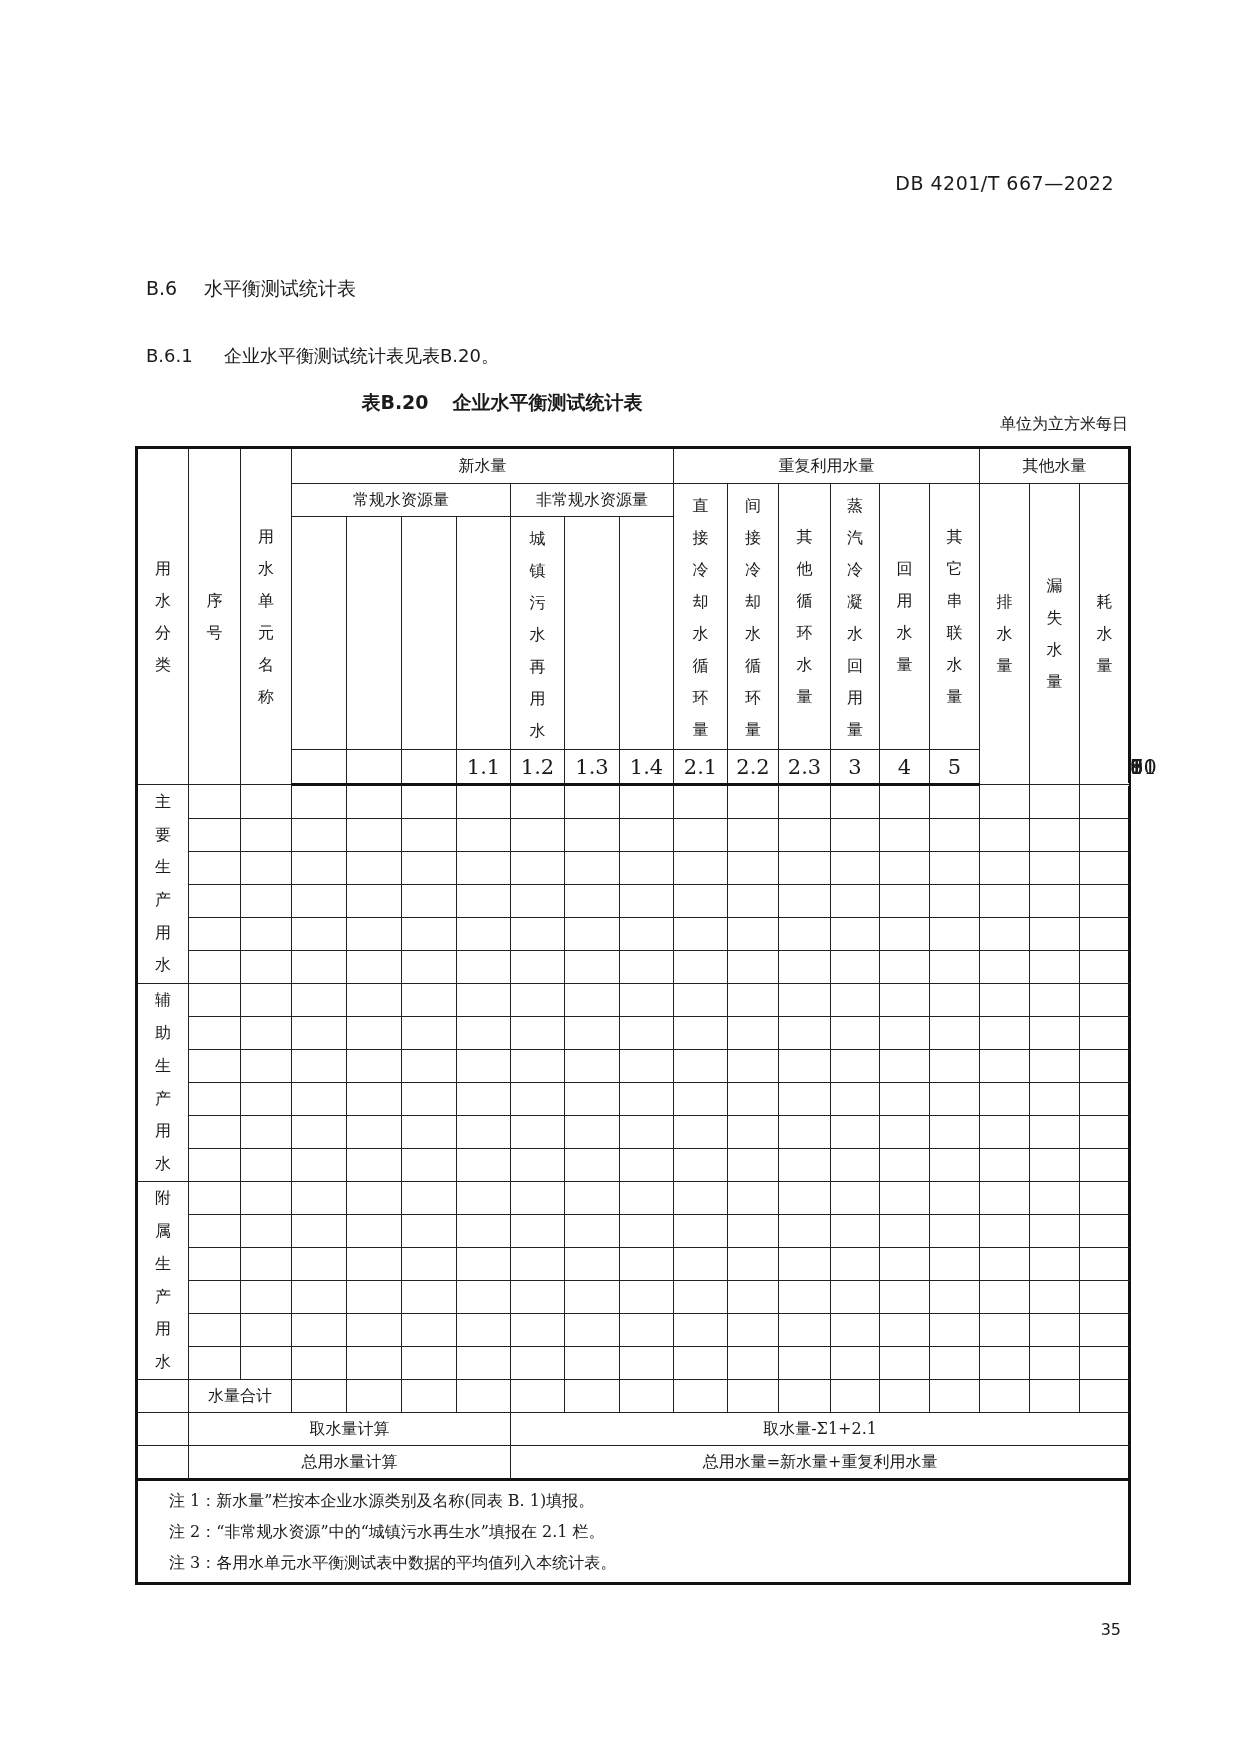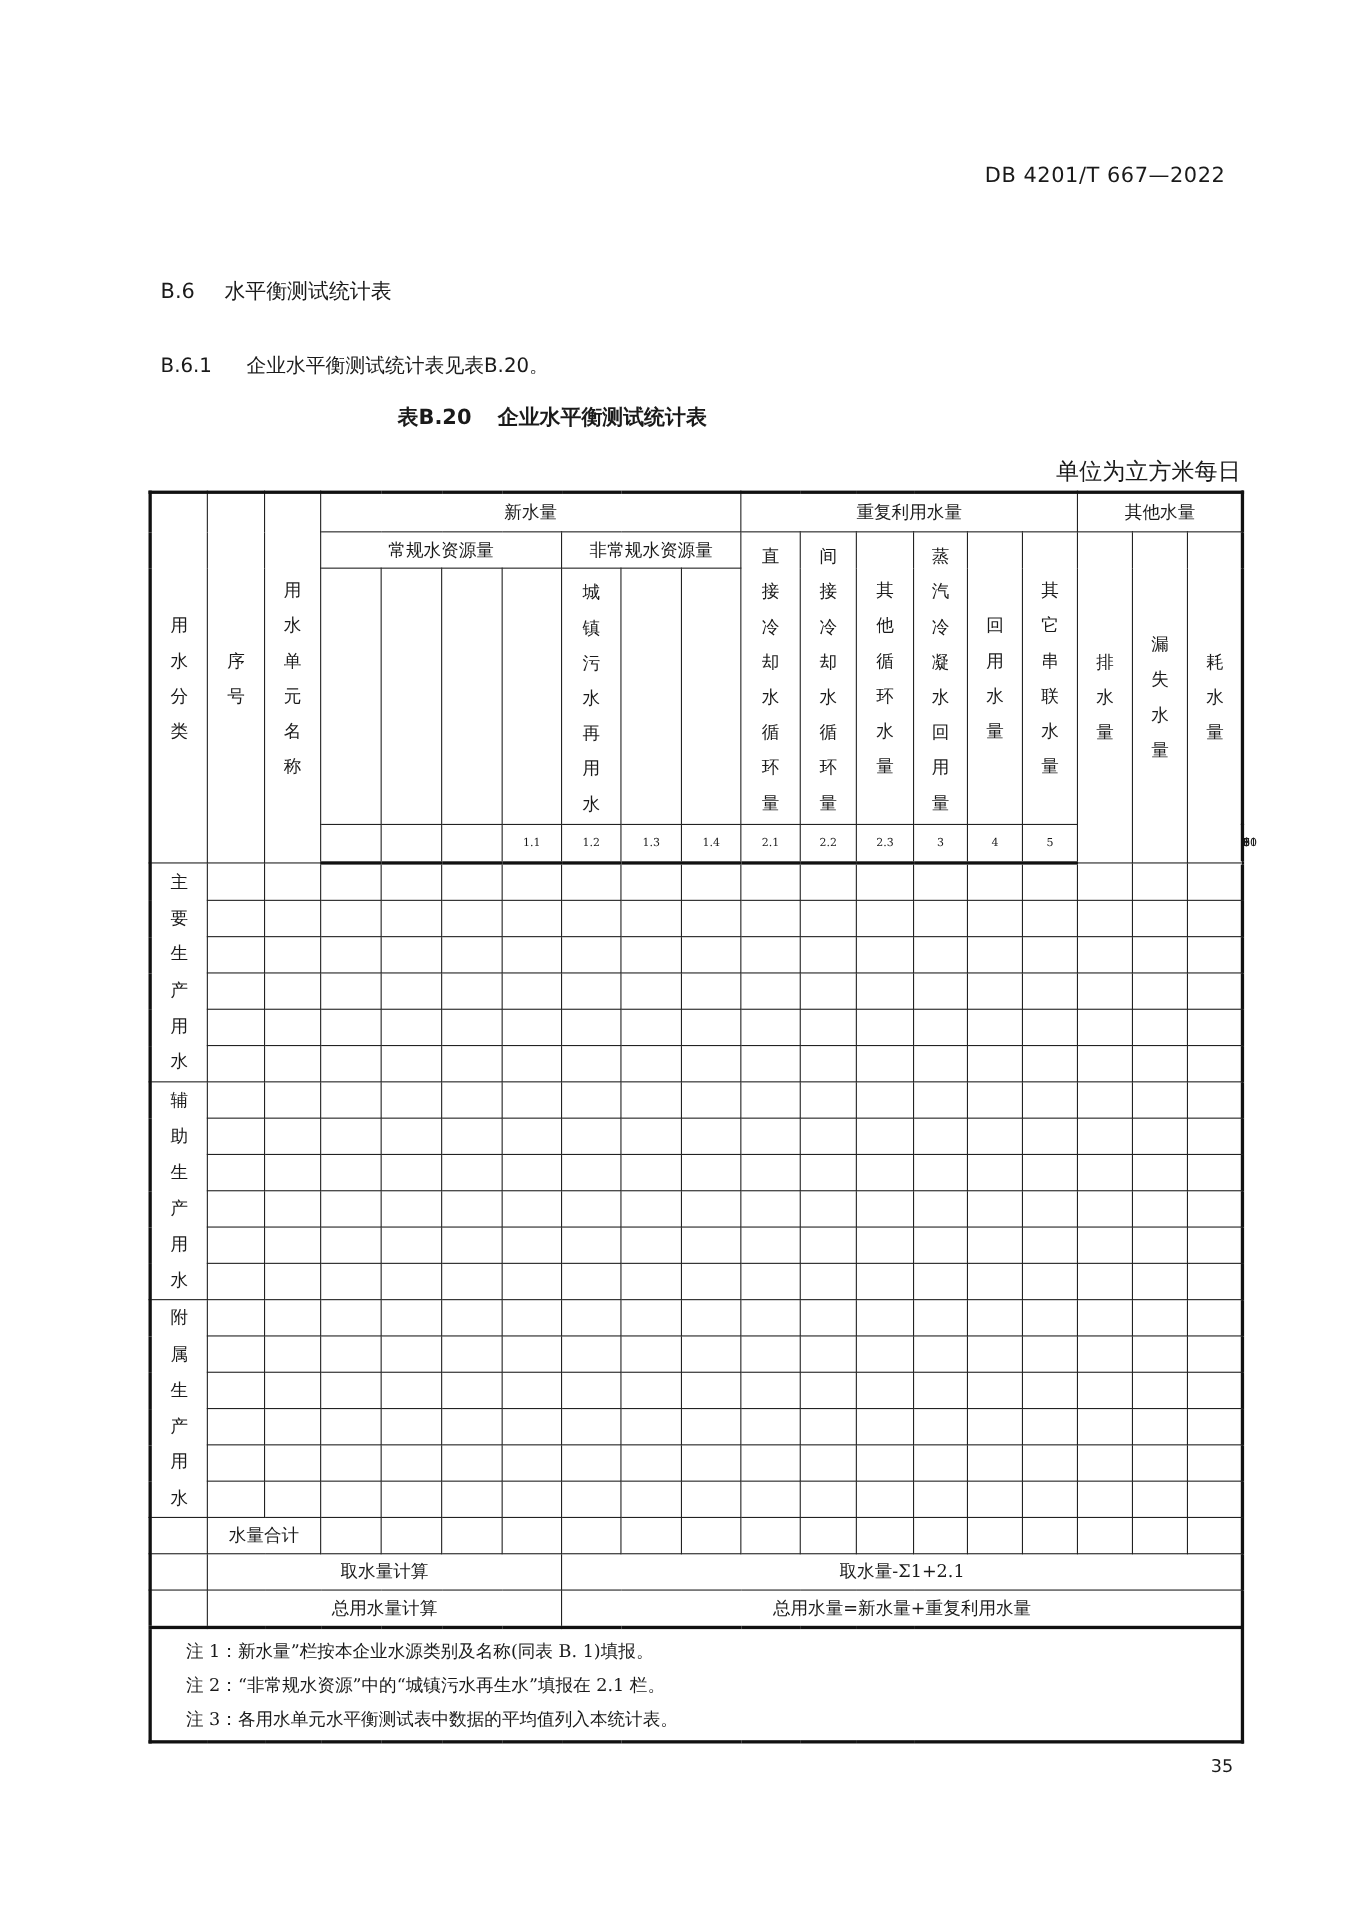--- a/index.html
+++ b/index.html
@@ -1,39 +1,39 @@
 <!DOCTYPE html>
 <html><head>
 <meta charset="utf-8">
 <style>
   html, body { margin:0; padding:0; background:#ffffff; }
   body { width:1241px; height:1755px; position:relative; overflow:hidden;
          font-family:"DejaVu Serif", "Liberation Serif", serif; color:#1a1a1a; }
   .abs { position:absolute; white-space:nowrap; }
-  .sans { font-family:"DejaVu Sans", "Liberation Sans", sans-serif; }
+  .sans { font-family:"DejaVu Sans", "Liberation Sans", sans-serif;margin-top:24px; }
   #doc-code { top:148px; right:127px; font-size:19px; letter-spacing:0.5px; }
   #sec-heading { top:252px; left:146px; font-size:19px; }
   #sec-heading .num { display:inline-block; width:58px; }
   #sub-clause { top:320px; left:146px; font-size:18px; }
   #sub-clause .num { display:inline-block; width:78px; }
   #table-title { top:366px; left:0; width:1004px; text-align:center; font-size:19px; font-weight:bold; }
   #table-title .sp { display:inline-block; width:24px; }
-  #unit-note { top:414px; right:113px; font-size:21px; }
+  #unit-note { top:414px; right:113px; font-size:16px; }
   #page-num { top:1596px; right:120px; font-size:16px; }
 
   table.wb { position:absolute; left:135px; top:446px; border-collapse:collapse;
              table-layout:fixed; width:993px; font-size:16px; }
   table.wb td { border:1.5px solid #222; padding:0; text-align:center; vertical-align:middle; }
   table.wb { border:3px solid #111; }
   .vtext { display:inline-block; width:1.1em; line-height:32px; white-space:normal; word-break:break-all; }
   .vtext-tight { display:inline-block; width:1.1em; line-height:32.7px; white-space:normal; word-break:break-all; }
   tr.h1 td { height:34px; }
   tr.h2 td { height:32px; }
   tr.h3 td { height:226px; }
-  tr.hnum td { height:33px; font-size:10px; }
+  tr.hnum td { height:33px; font-size:21px; }
   tr.hnum td { border-bottom:3px solid #111; }
   tr.drow td { height:32px; }
   tr.sum td { height:32px; }
   tr.calc td { height:32px; }
   tr.notes td { text-align:left; padding:4px 0 4px 31px; font-size:16px; line-height:31px; border-top:3px solid #111; }
   .note-line { display:block; }
   .top-align { vertical-align:top !important; padding-top:6px !important; }
 </style>
 </head>
 <body>

